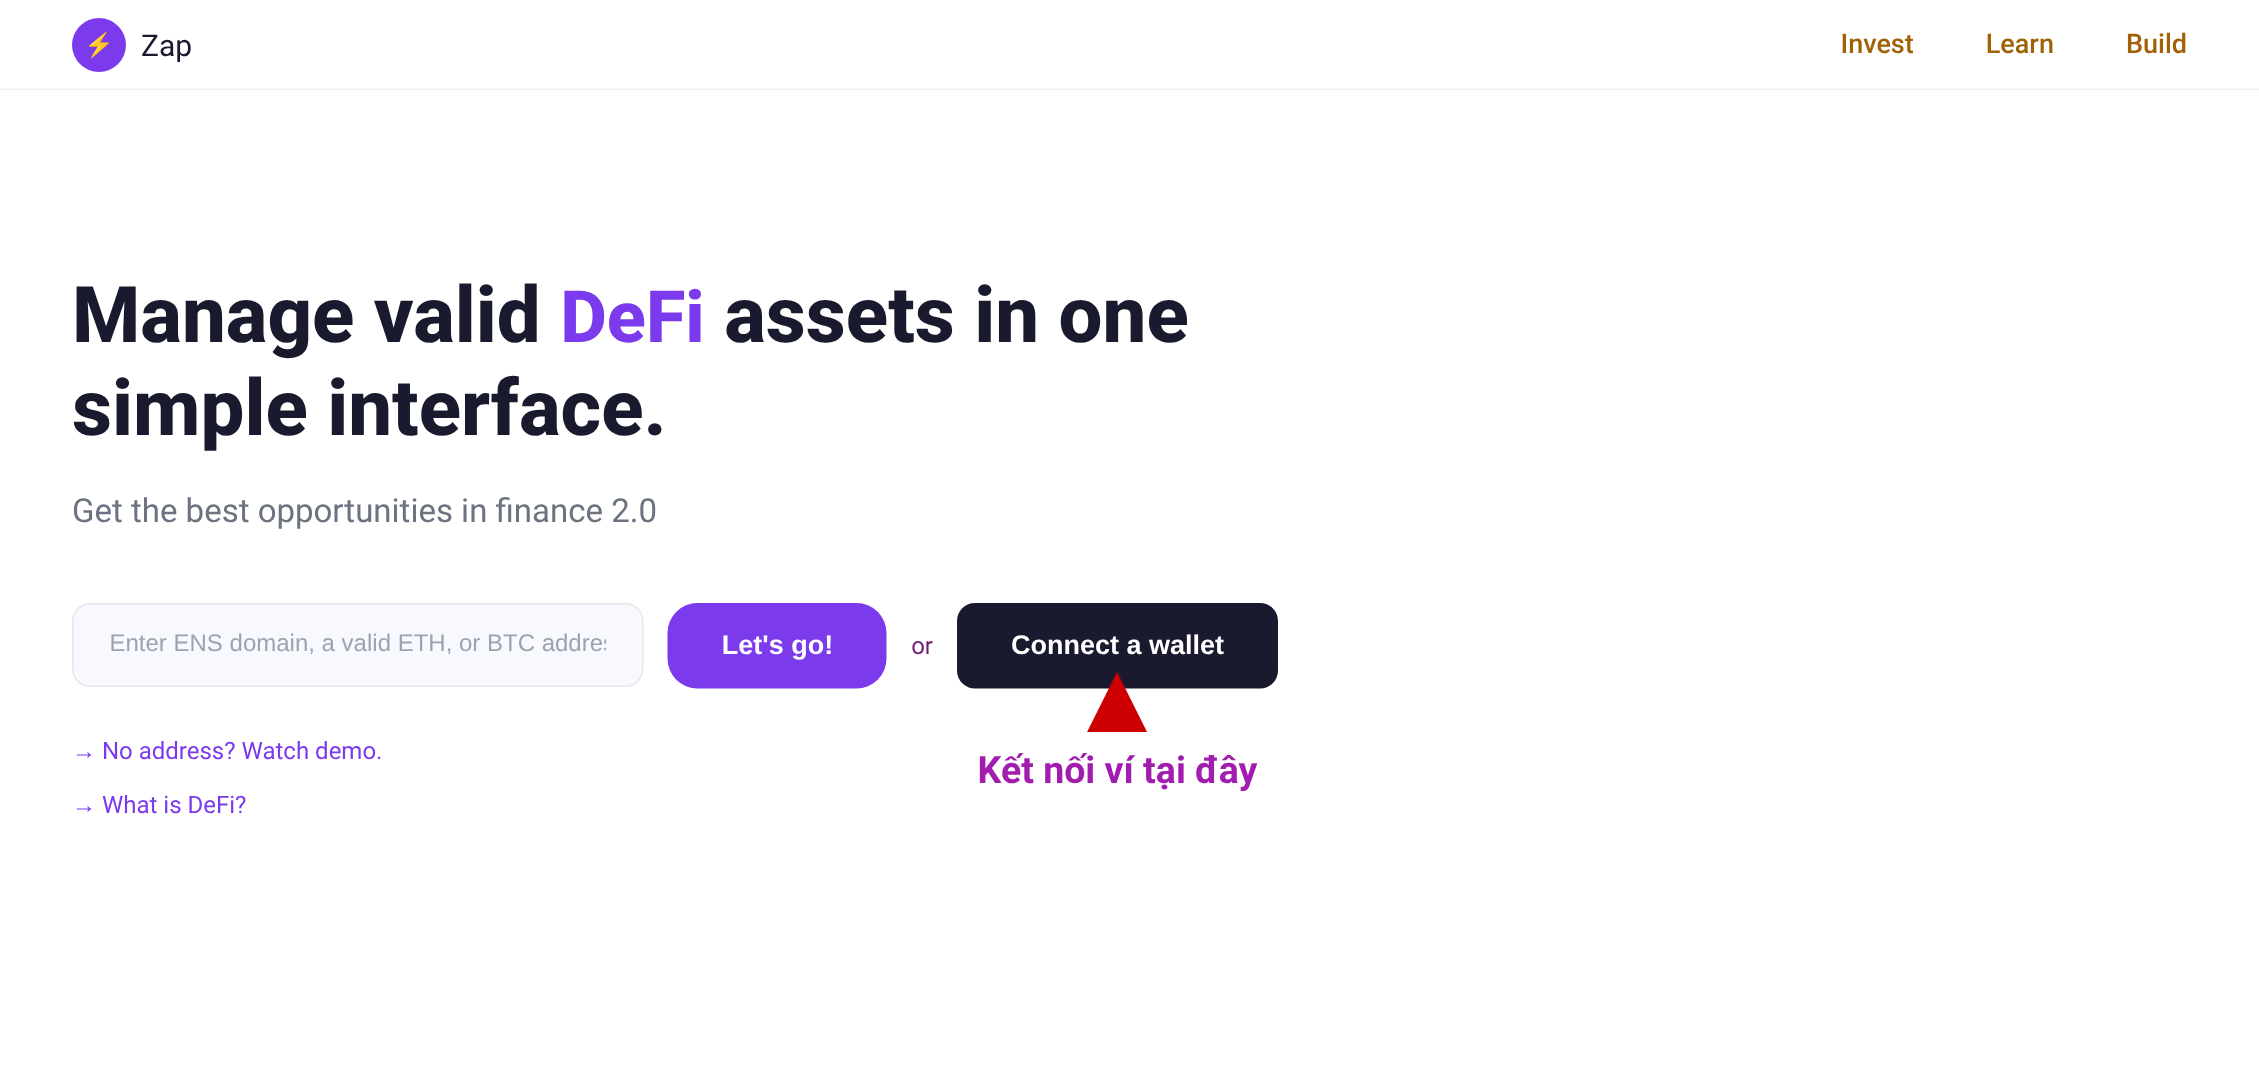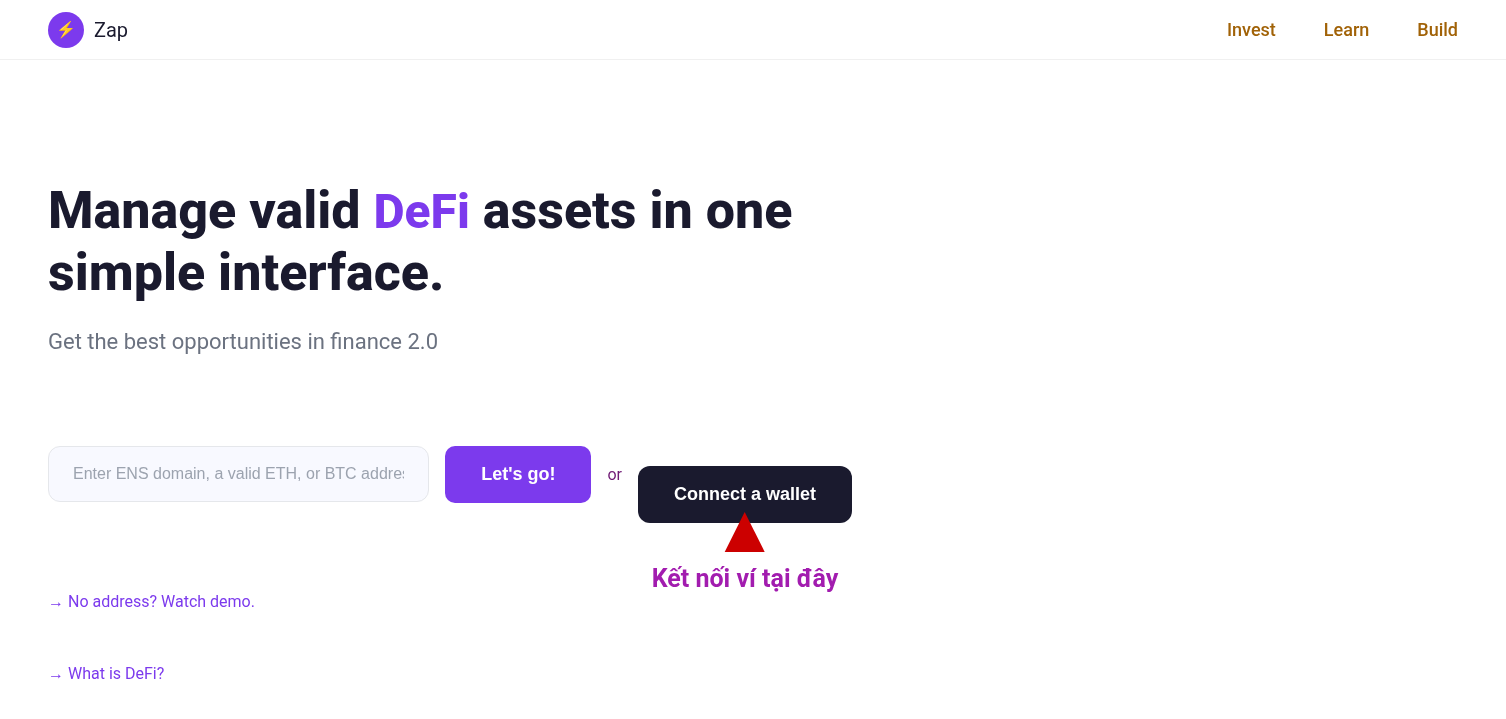--- a/index.html
+++ b/index.html
@@ -83,21 +83,21 @@
     }
 
     .hero-title-defi {
       color: #7c3aed;
       font-size: 48px;
     }
 
     .hero-subtitle {
       font-size: 22px;
       color: #6b7280;
-      margin-bottom: 72px;
+      margin-bottom: 48px;
       font-weight: 400;
     }
 
     
     .input-row {
       display: flex;
       align-items: center;
       gap: 16px;
       margin-bottom: 32px;
     }
@@ -115,21 +115,21 @@
 
     .address-input::placeholder {
       color: #9ca3af;
     }
 
     .btn-letsgo {
       padding: 18px 36px;
       background: #7c3aed;
       color: white;
       border: none;
-      border-radius: 10px;
+      border-radius: 20px;
       font-size: 18px;
       font-weight: 600;
       cursor: pointer;
       white-space: nowrap;
     }
 
     .or-text {
       font-size: 16px;
       color: #701a75;
       font-weight: 400;
@@ -138,36 +138,34 @@
     .btn-connect-wallet {
       padding: 18px 36px;
       background: #1a1a2e;
       color: white;
       border: none;
       border-radius: 12px;
       font-size: 18px;
       font-weight: 600;
       cursor: pointer;
       white-space: nowrap;
-      margin-top: 40px;
     }
 
     
     .hero-links {
       display: flex;
       flex-direction: column;
       gap: 16px;
     }
 
     .hero-link {
       font-size: 16px;
       color: #7c3aed;
       cursor: pointer;
       text-decoration: none;
-      margin-top: 37px;
     }
 
     
     .annotation-wrapper {
       position: relative;
       display: inline-block;
     }
 
     .annotation-arrow {
       position: absolute;

